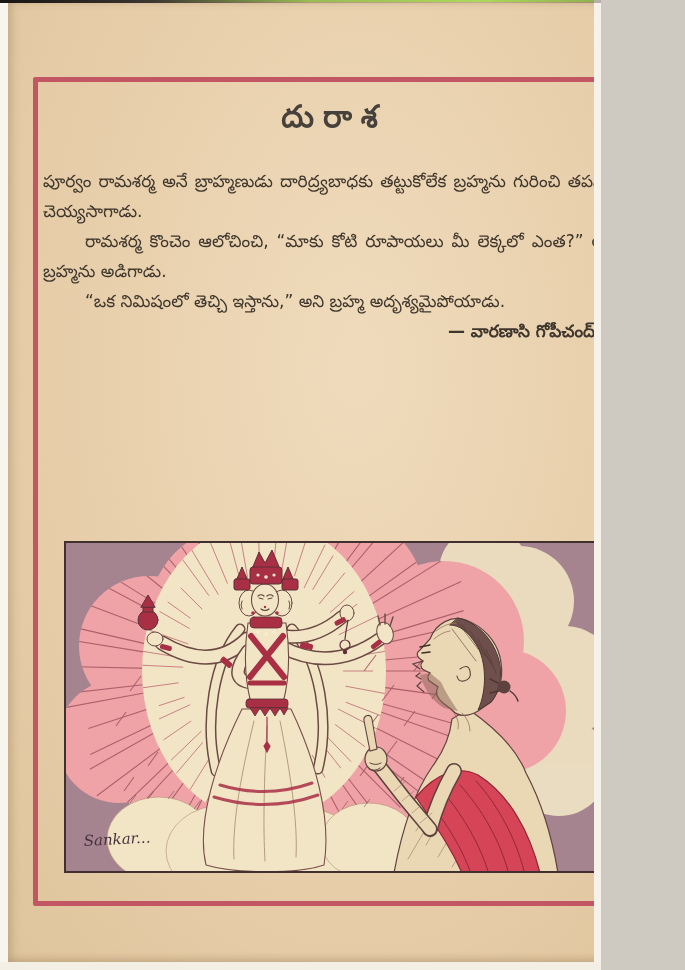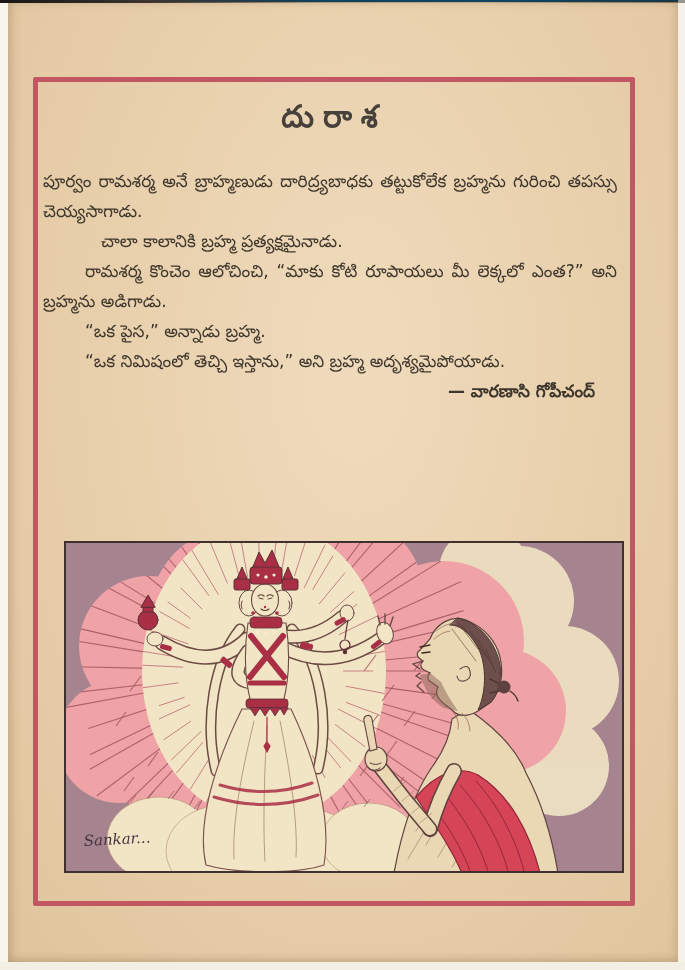--- a/index.html
+++ b/index.html
@@ -2,21 +2,21 @@
 <html style="--paper: #e8cfab; --border_red: #c25663; --text: #3e362c; --title: #46413a; --ill_mauve: #a5838f; --ill_pink: #efa3a7; --ill_cream: #f2e5c5; --ill_crimson: #a92f45; --shawl_red: #d64458;"><head>
 <meta charset="utf-8">
 <style>
   :root{
     --paper:#e8cfab; --paper_hi:#efdbbc; --paper_lo:#dfc59d;
     --border_red:#c25663; --text:#3e362c; --title:#46413a;
     --ill_mauve:#a5838f; --ill_pink:#efa3a7; --ill_cream:#f2e5c5;
     --ill_crimson:#a92f45; --shawl_red:#d64458; --frame:#40302f;
   }
   html,body{margin:0;padding:0;background:#cfcac1;}
-  .scan{position:relative;width:685px;height:970px;background:#0c4a6e;overflow:hidden;
+  .scan{position:relative;width:601px;height:970px;background:#bef264;overflow:hidden;
         font-family:"DejaVu Sans",sans-serif;}
   .paper{position:absolute;left:8px;top:2px;width:670px;height:960px;
         background:
           radial-gradient(ellipse at 52% 38%, var(--paper_hi) 0%, var(--paper) 55%, var(--paper_lo) 100%);
         box-shadow:inset 4px 0 9px rgba(120,95,60,.25), inset -3px -3px 8px rgba(120,95,60,.18);}
   .edge-top{position:absolute;left:0;top:0;width:685px;height:3px;z-index:6;
         background:linear-gradient(to right,#181512 0%,#3c3530 22%,rgba(40,32,25,.25) 45%,rgba(40,32,25,.12) 70%,rgba(40,32,25,.45) 100%);}
   .edge-left{position:absolute;left:0;top:0;width:8px;height:970px;background:#f8f5ef;z-index:5;}
   .edge-right{position:absolute;right:0;top:0;width:7px;height:970px;background:#f6f2e9;z-index:5;}
   .edge-bottom{position:absolute;left:0;bottom:0;width:685px;height:8px;background:#f4efe4;z-index:5;}
@@ -47,23 +47,21 @@
   <div class="edge-bottom"></div>
   <div class="edge-top"></div>
 
   <div class="paper">
     <div class="red-frame"></div>
 
     <h1 class="page-title">దురాశ</h1>
 
     <div class="textblock">
       <p>పూర్వం రామశర్మ అనే బ్రాహ్మణుడు దారిద్ర్యబాధకు తట్టుకోలేక బ్రహ్మను గురించి తపస్సు చెయ్యసాగాడు.</p>
-      <p class="ind-lg">చాలా కాలానికి బ్రహ్మ ప్రత్యక్షమైనాడు.</p>
       <p class="ind">రామశర్మ కొంచెం ఆలోచించి, “మాకు కోటి రూపాయలు మీ లెక్కలో ఎంత?” అని బ్రహ్మను అడిగాడు.</p>
-      <p class="ind">“ఒక పైస,” అన్నాడు బ్రహ్మ.</p>
       <p class="ind">“ఒక నిమిషంలో తెచ్చి ఇస్తాను,” అని బ్రహ్మ అదృశ్యమైపోయాడు.</p>
       <p class="attribution">— వారణాసి గోపీచంద్</p>
     </div>
 
     <div class="illustration">
       <svg viewBox="0 0 560 332">
         <defs>
           <clipPath id="frameClip">
               <rect x="1" y="1" width="558" height="330"></rect>
             </clipPath>

